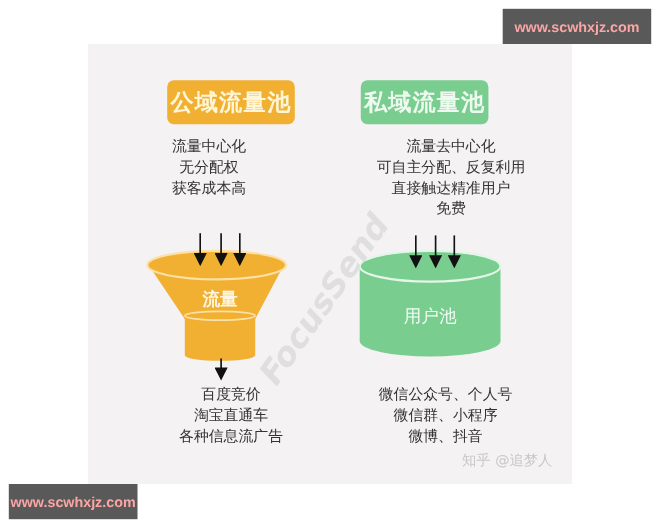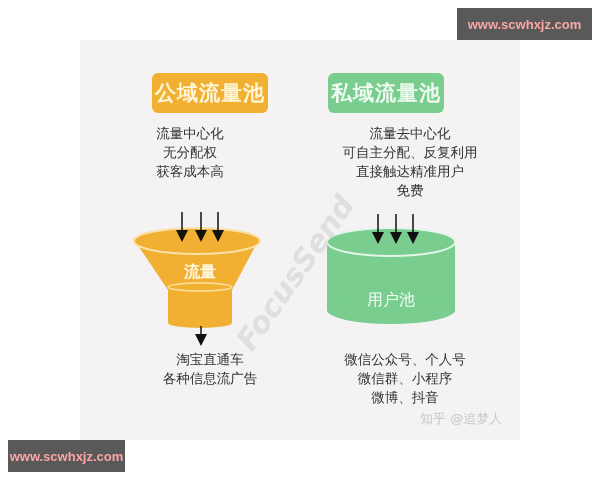--- a/index.html
+++ b/index.html
@@ -92,23 +92,24 @@
   <g stroke="#111" stroke-width="1.5">
     <line x1="378" y1="214" x2="378" y2="238" marker-end="url(#ah)"></line>
     <line x1="396" y1="214" x2="396" y2="238" marker-end="url(#ah)"></line>
     <line x1="413" y1="214" x2="413" y2="238" marker-end="url(#ah)"></line>
   </g>
 </svg>
 
 <div class="diag-wm">FocusSend</div>
 
 <div class="shape-label" style="left:170px;top:262px;width:60px;">流量</div>
-<div class="shape-label" style="left:355px;top:290px;width:72px;color:#f2fbf4;font-weight:normal;">用户池</div>
+<div class="shape-label" style="left:355px;top:278px;width:72px;color:#f2fbf4;font-weight:normal;">用户池</div>
 
 <div class="lines pub-bot">
+  <div>百度竞价</div>
   <div>淘宝直通车</div>
   <div>各种信息流广告</div>
 </div>
 
 <div class="badge private">私域流量池</div>
 <div class="lines pri-top">
   <div>流量去中心化</div>
   <div>可自主分配、反复利用</div>
   <div>直接触达精准用户</div>
   <div>免费</div>

